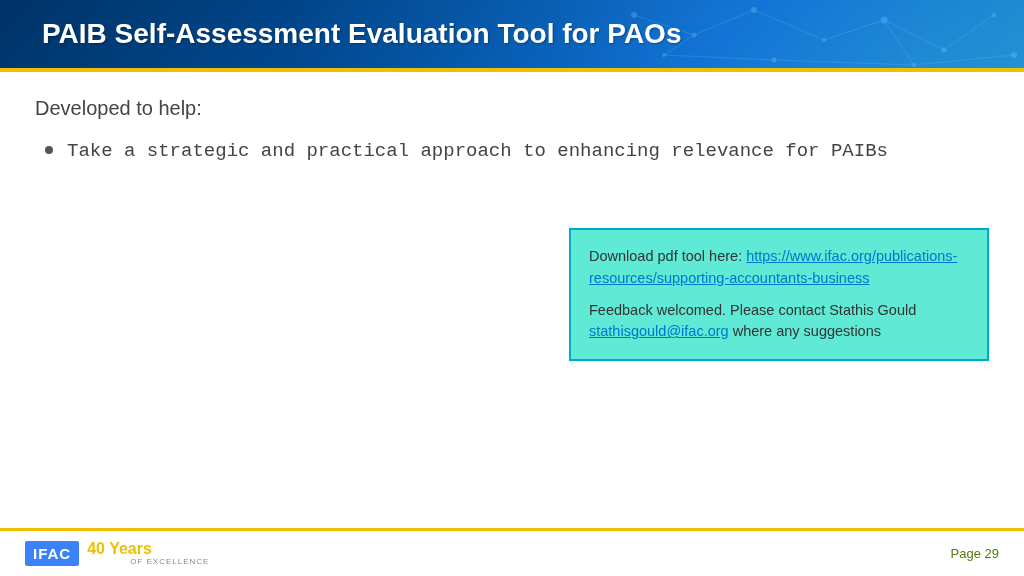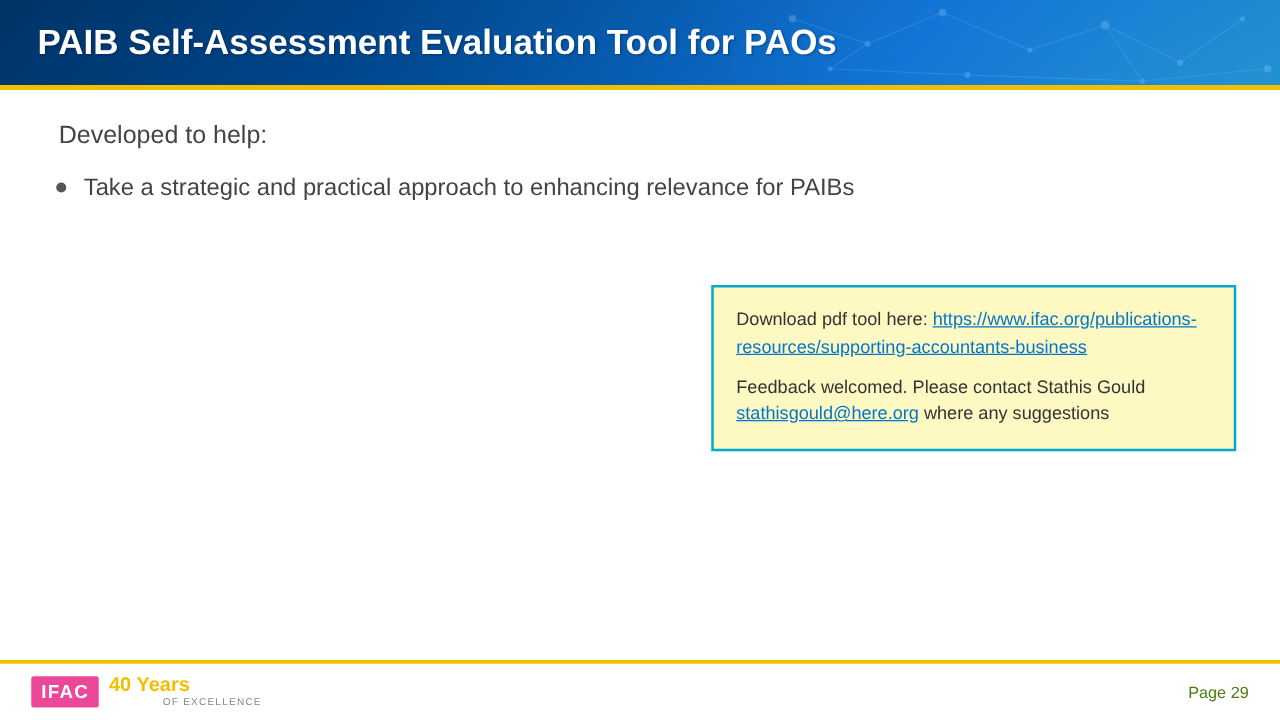--- a/index.html
+++ b/index.html
@@ -9,21 +9,21 @@
       height: 576px;
       font-family: Arial, sans-serif;
       background: #ffffff;
       overflow: hidden;
       position: relative;
     }
 
     
     .header {
       background: linear-gradient(135deg, #003366 0%, #004d99 40%, #0066cc 70%, #1a8ccc 100%);
-      padding: 18px 30px;
+      padding: 18px 42px;
       position: relative;
       overflow: hidden;
     }
 
     .header::before {
       content: '';
       position: absolute;
       top: 0; left: 0; right: 0; bottom: 0;
       background-image: radial-gradient(circle at 70% 30%, rgba(100,180,255,0.15) 0%, transparent 60%),
                         radial-gradient(circle at 90% 70%, rgba(100,200,255,0.1) 0%, transparent 40%);
@@ -47,36 +47,36 @@
     
     .content {
       padding: 25px 35px 15px 35px;
       flex: 1;
     }
 
     .developed-text {
       font-size: 20px;
       color: #444;
       margin-bottom: 18px;
-      margin-left: 12px;
     }
 
     .bullet-list {
       list-style: none;
       padding: 0;
       margin: 0 0 0 10px;
     }
 
     .bullet-list li {
       display: flex;
       align-items: flex-start;
       margin-bottom: 16px;
       font-size: 19px;
       color: #444;
       line-height: 1.4;
+      font-family: Liberation Mono, monospace;
     }
 
     .bullet-dot {
       width: 8px;
       height: 8px;
       background: #555;
       border-radius: 50%;
       margin-top: 8px;
       margin-right: 14px;
       flex-shrink: 0;
@@ -93,21 +93,21 @@
     }
 
     
     .info-box {
       position: absolute;
       right: 0;
       top: 90px;
       width: 420px;
       border: 2px solid #00aacc;
       padding: 16px 18px;
-      background: #fef9c3;
+      background: #5eead4;
       font-size: 14.5px;
       line-height: 1.5;
       color: #333;
     }
 
     .info-box p {
       margin-bottom: 10px;
     }
 
     .info-box p:last-child {
@@ -133,21 +133,21 @@
       padding: 0 25px;
       background: #ffffff;
     }
 
     .footer-logo {
       display: flex;
       align-items: center;
     }
 
     .ifac-logo-box {
-      background: #ec4899;
+      background: #3b82f6;
       color: #ffffff;
       font-size: 15px;
       font-weight: bold;
       padding: 4px 8px;
       letter-spacing: 1px;
       border-radius: 2px;
       margin-right: 8px;
     }
 
     .years-text {
@@ -229,21 +229,21 @@
           <span>Take a strategic and practical approach to enhancing relevance for PAIBs</span>
         </li>
       </ul>
     </div>
 
     <div class="info-box">
       <p>
         <span>Download pdf tool here: </span><a class="link-blue">https://www.ifac.org/publications-resources/supporting-accountants-business</a>
       </p>
       <p>
-        <span>Feedback welcomed. Please contact Stathis Gould </span><a class="link-blue">stathisgould@here.org</a><span> where any suggestions</span>
+        <span>Feedback welcomed. Please contact Stathis Gould </span><a class="link-blue">stathisgould@ifac.org</a><span> where any suggestions</span>
       </p>
     </div>
   </div>
 </div>
 
 <div class="footer">
   <div class="footer-logo">
     <div class="ifac-logo-box">IFAC</div>
     <div class="years-text">
       <span class="years-bold">40 Years</span>

